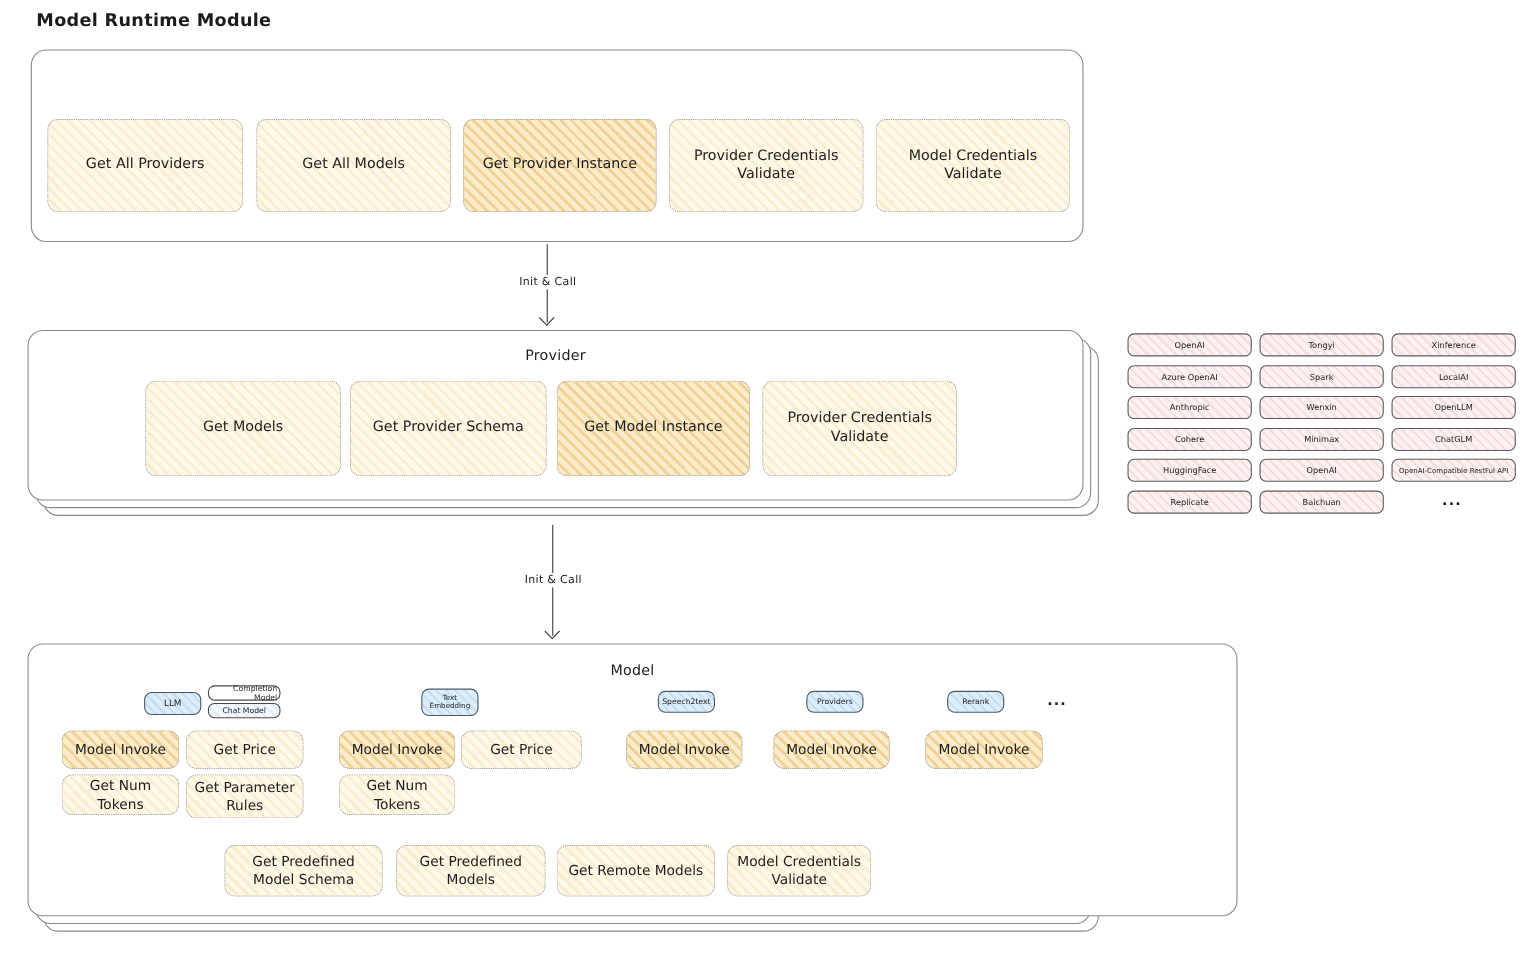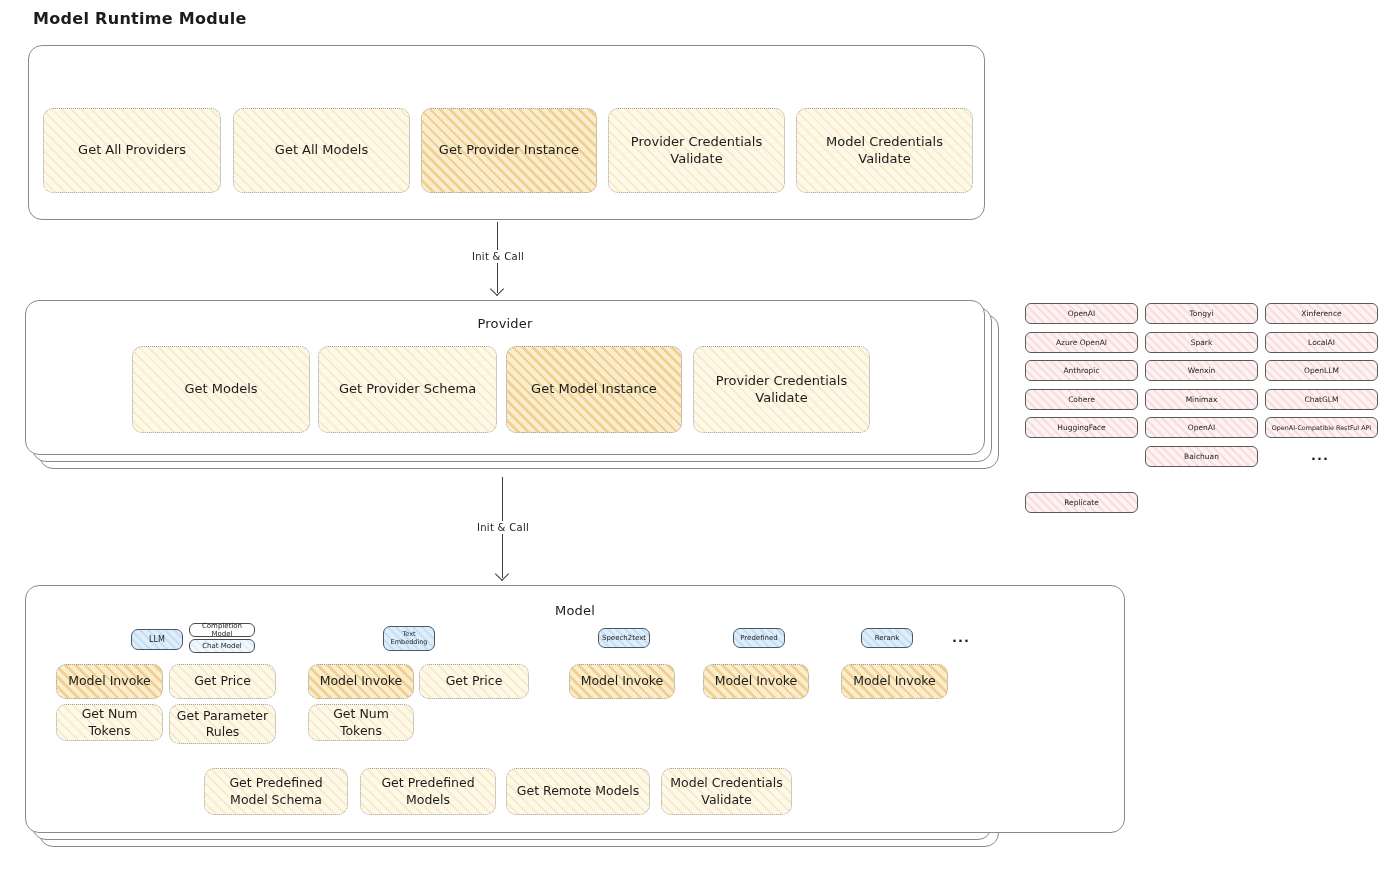--- a/index.html
+++ b/index.html
@@ -42,21 +42,21 @@
   .pill.tiny { font-size:6.4px; }
   .chip {
     position:absolute; display:flex; align-items:center; justify-content:center;
     text-align:center; box-sizing:border-box; line-height:1.15; padding:1px 2px;
     border:1.2px solid #4a5864; border-radius:7px;
   }
   .chip.blue {
     background:repeating-linear-gradient(45deg, rgba(148,190,232,.30) 0 2px, transparent 2px 6px), #ddedfa;
     font-size:7.5px;
   }
-  .chip.white { background:#fff; font-size:7px; border-radius:6px; border-color:#4a4a4a; }
+  .chip.white { background:#fff; font-size:7px; border-radius:6px; border-color:#4a4a4a;text-align:right; }
   .chip.lblue {
     background:repeating-linear-gradient(45deg, rgba(148,190,232,.18) 0 2px, transparent 2px 6px), #f3f8fd;
     font-size:7px; border-radius:6px; border-color:#4a4a4a;
   }
   .arrow { position:absolute; width:0; border-left:1.6px solid #3c3c3c; z-index:2; }
   .arrow::after {
     content:""; position:absolute; left:-5.6px; bottom:-1px;
     width:9px; height:9px;
     border-right:1.6px solid #3c3c3c; border-bottom:1.6px solid #3c3c3c;
     transform:rotate(45deg);
@@ -92,21 +92,21 @@
   <div class="node" style="left:292px; top:45px; width:179px; height:87px;">Get Provider Schema</div>
   <div class="node hl" style="left:480px; top:45px; width:176px; height:87px;">Get Model Instance</div>
   <div class="node" style="left:667px; top:45px; width:177px; height:87px;">Provider Credentials Validate</div>
 </div>
 
 <div class="pill" style="left:1025px; top:303px;">OpenAI</div>
 <div class="pill" style="left:1025px; top:332px;">Azure OpenAI</div>
 <div class="pill" style="left:1025px; top:360px;">Anthropic</div>
 <div class="pill" style="left:1025px; top:389px;">Cohere</div>
 <div class="pill" style="left:1025px; top:417px;">HuggingFace</div>
-<div class="pill" style="left:1025px; top:446px;margin-top:46px;">Replicate</div>
+<div class="pill" style="left:1025px; top:446px;">Replicate</div>
 
 <div class="pill" style="left:1145px; top:303px;">Tongyi</div>
 <div class="pill" style="left:1145px; top:332px;">Spark</div>
 <div class="pill" style="left:1145px; top:360px;">Wenxin</div>
 <div class="pill" style="left:1145px; top:389px;">Minimax</div>
 <div class="pill" style="left:1145px; top:417px;">OpenAI</div>
 <div class="pill" style="left:1145px; top:446px;">Baichuan</div>
 
 <div class="pill" style="left:1265px; top:303px;">Xinference</div>
 <div class="pill" style="left:1265px; top:332px;">LocalAI</div>
@@ -121,21 +121,21 @@
 <div class="frame stack" style="left:39px; top:599px; width:960px; height:248px;"></div>
 <div class="frame stack" style="left:32px; top:592px; width:960px; height:248px;"></div>
 <div class="frame main-frame" style="left:25px; top:585px; width:1100px; height:248px;">
   <div class="caption" style="top:17px;">Model</div>
 
   <div class="chip blue" style="left:105px; top:43px; width:52px; height:21px; font-size:8px;">LLM</div>
   <div class="chip white" style="left:163px; top:37px; width:66px; height:14px;">Completion Model</div>
   <div class="chip lblue" style="left:163px; top:53px; width:66px; height:14px;">Chat Model</div>
   <div class="chip blue" style="left:357px; top:40px; width:52px; height:25px; font-size:6.5px;">Text Embedding</div>
   <div class="chip blue" style="left:572px; top:42px; width:52px; height:20px; font-size:7px;">Speech2text</div>
-  <div class="chip blue" style="left:707px; top:42px; width:52px; height:20px; font-size:7px;">Predefined</div>
+  <div class="chip blue" style="left:707px; top:42px; width:52px; height:20px; font-size:7px;">Providers</div>
   <div class="chip blue" style="left:835px; top:42px; width:52px; height:20px; font-size:7px;">Rerank</div>
   <div class="dots" style="left:926px; top:44px;">...</div>
 
   <div class="node sm hl" style="left:30px;  top:78px; width:107px; height:35px;">Model Invoke</div>
   <div class="node sm" style="left:143px; top:78px; width:107px; height:35px;">Get Price</div>
   <div class="node sm hl" style="left:282px; top:78px; width:106px; height:35px;">Model Invoke</div>
   <div class="node sm" style="left:393px; top:78px; width:110px; height:35px;">Get Price</div>
   <div class="node sm hl" style="left:543px; top:78px; width:106px; height:35px;">Model Invoke</div>
   <div class="node sm hl" style="left:677px; top:78px; width:106px; height:35px;">Model Invoke</div>
   <div class="node sm hl" style="left:815px; top:78px; width:107px; height:35px;">Model Invoke</div>

